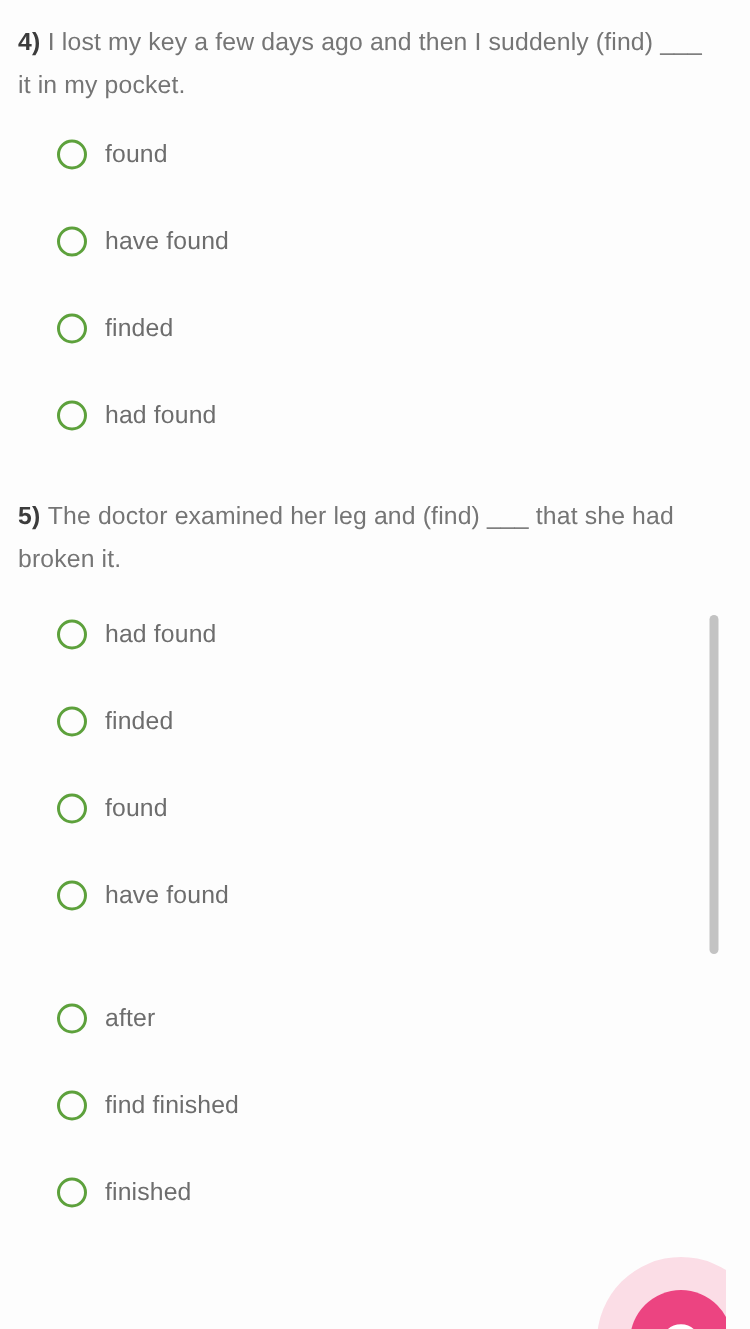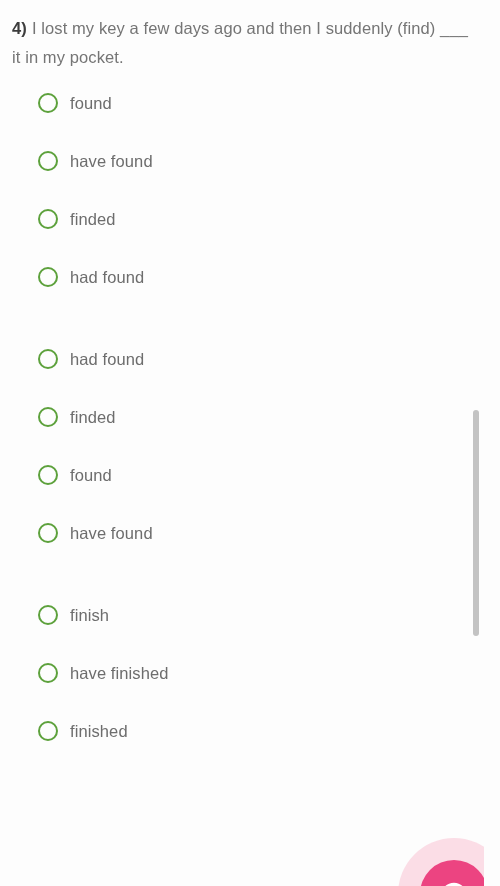--- a/index.html
+++ b/index.html
@@ -179,20 +179,21 @@
           <span class="option-label">finded</span>
         </li>
         <li class="option">
           <span class="radio"></span>
           <span class="option-label">had found</span>
         </li>
       </ul>
     </div>
 
     <div class="question-block">
+      <p class="q-text"><span class="q-num">5)</span><span class="q-body">The doctor examined her leg and (find) ___ that she had broken it.</span></p>
       <ul class="options">
         <li class="option">
           <span class="radio"></span>
           <span class="option-label">had found</span>
         </li>
         <li class="option">
           <span class="radio"></span>
           <span class="option-label">finded</span>
         </li>
         <li class="option">
@@ -203,25 +204,25 @@
           <span class="radio"></span>
           <span class="option-label">have found</span>
         </li>
       </ul>
     </div>
 
     <div class="question-block">
       <ul class="options">
         <li class="option">
           <span class="radio"></span>
-          <span class="option-label">finish</span>
-        </li>
-        <li class="option">
-          <span class="radio"></span>
-          <span class="option-label">have finished</span>
+          <span class="option-label">after</span>
+        </li>
+        <li class="option">
+          <span class="radio"></span>
+          <span class="option-label">find finished</span>
         </li>
         <li class="option">
           <span class="radio"></span>
           <span class="option-label">finished</span>
         </li>
       </ul>
     </div>
 
   </div>
 

